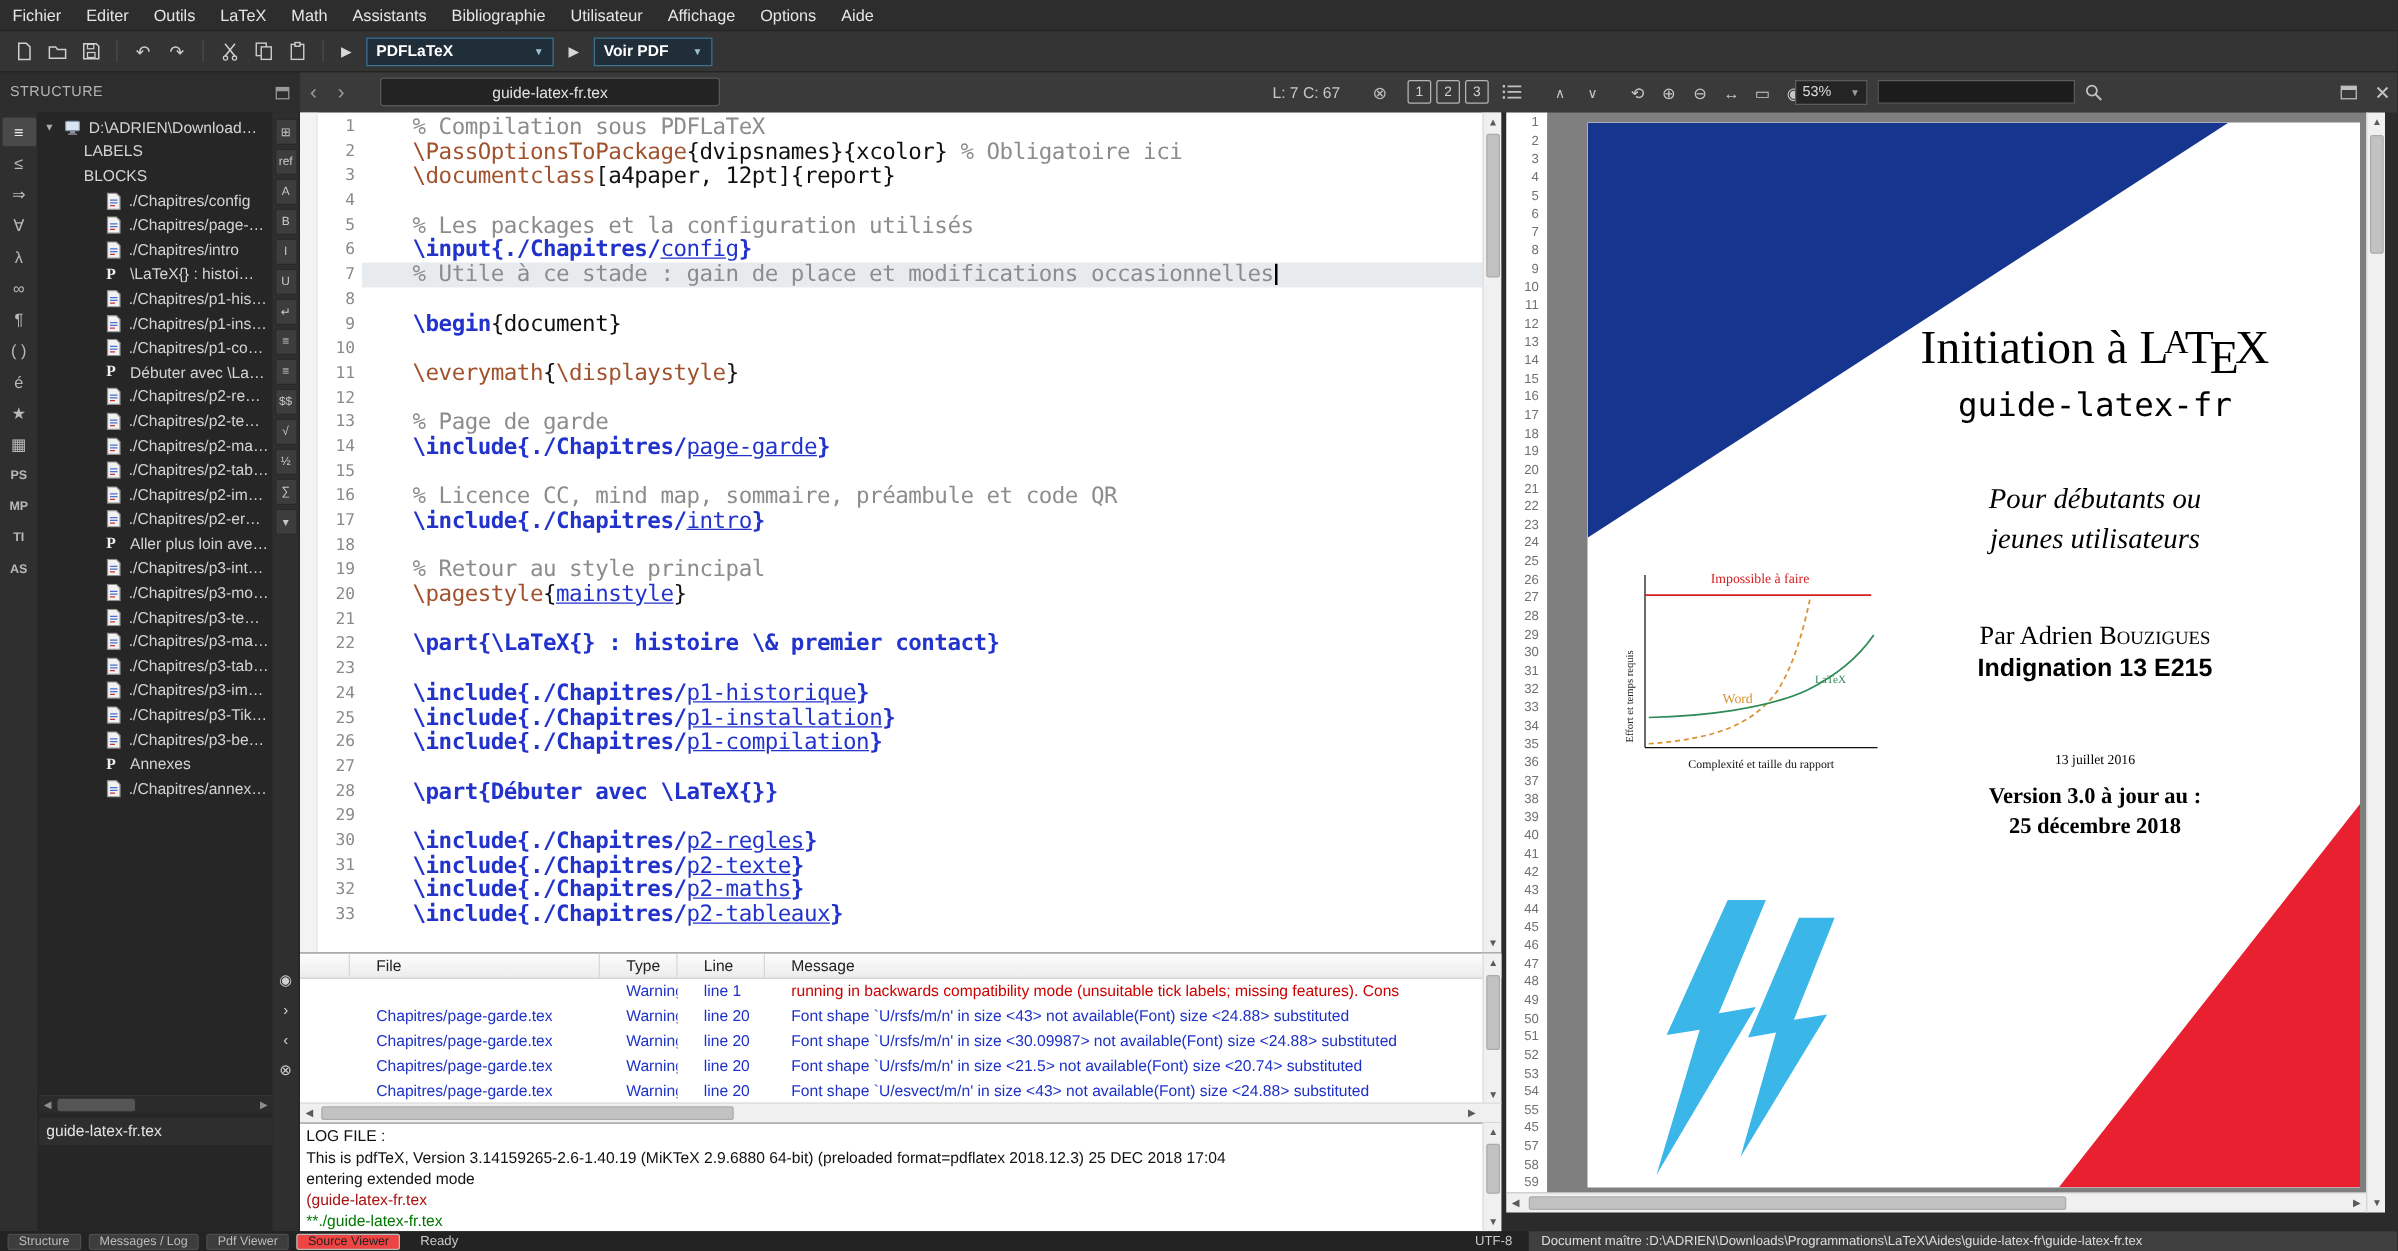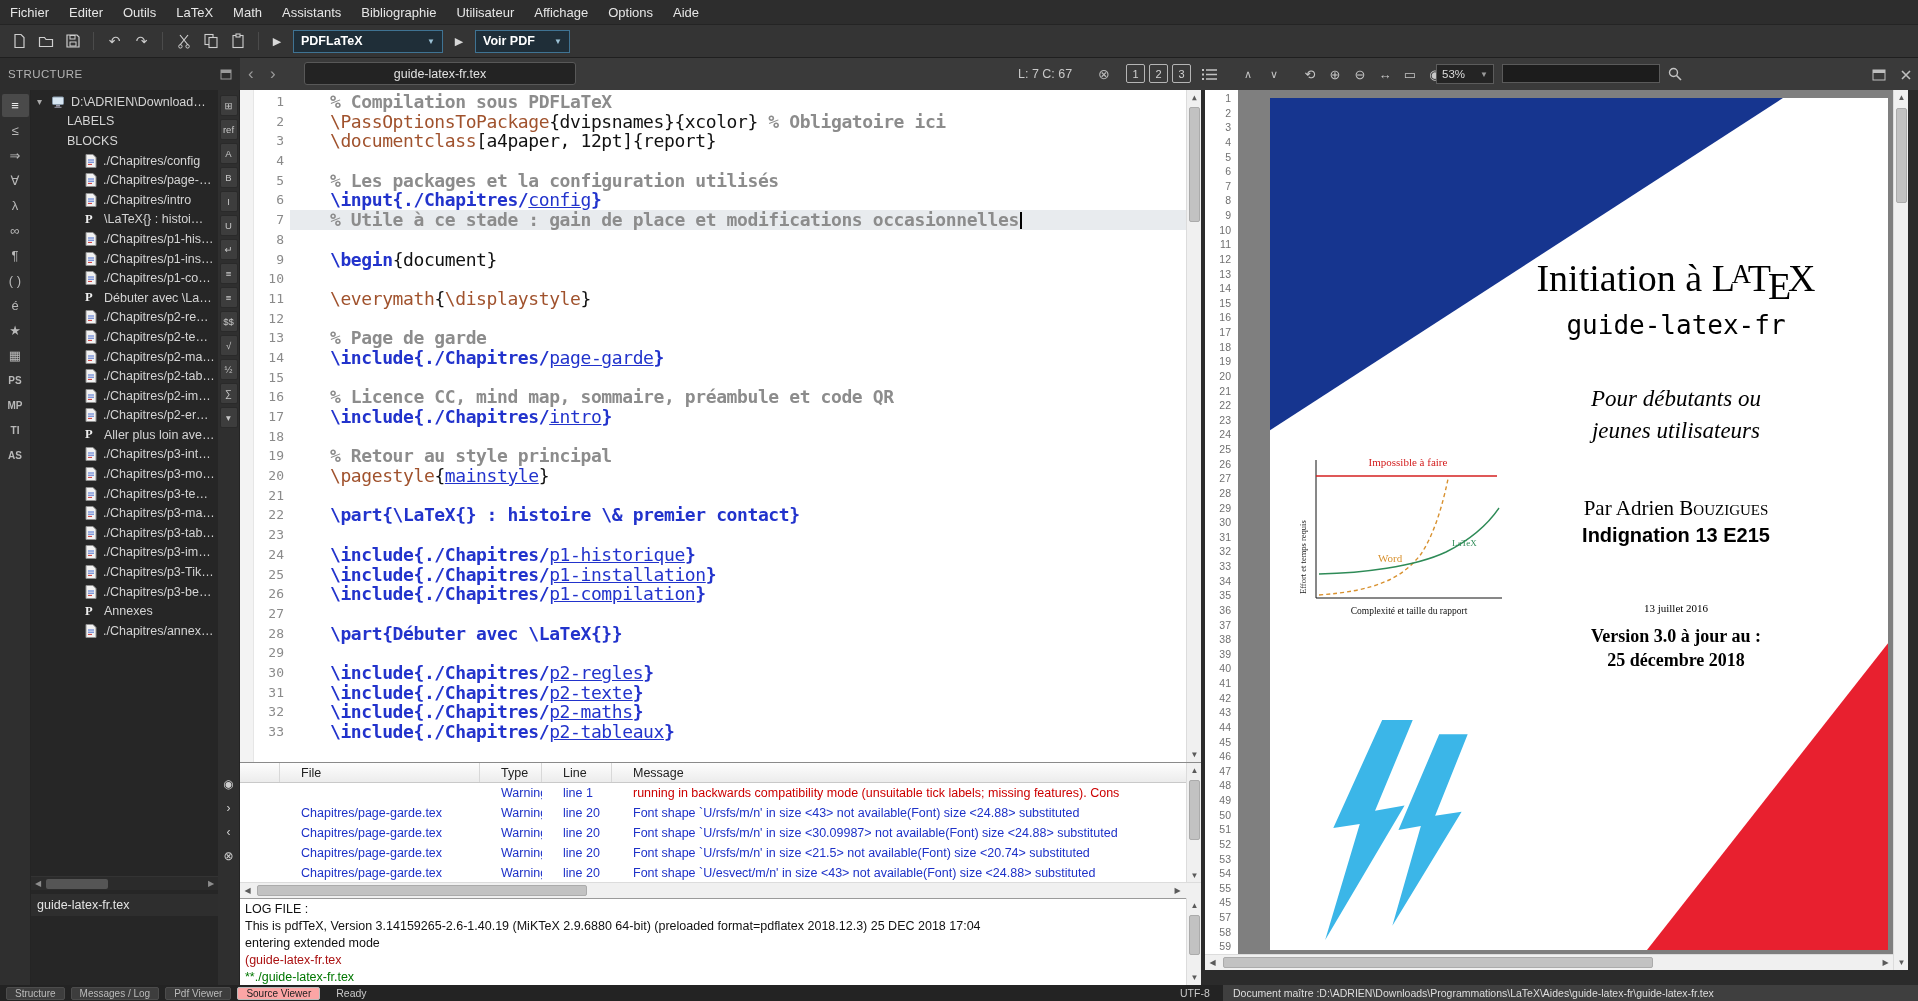--- a/index.html
+++ b/index.html
@@ -80,21 +80,21 @@
 
   
   .editor { position:absolute; left:240px; top:90px; width:961px; height:672px; background:#fff; overflow:hidden;
             font-family:"DejaVu Sans Mono",monospace; }
   .bm-margin { position:absolute; left:0; top:0; width:14px; height:100%; background:#f3f3f3; border-right:1px solid #e6e6e6; }
   .code-area { position:absolute; left:0; top:2px; width:100%; }
   .code-line { height:19.7px; white-space:pre; }
   .code-line.cur { background:linear-gradient(90deg, rgba(0,0,0,0) 50px, #e8ebee 50px); }
   .gut { display:inline-block; width:44px; margin-right:46px; text-align:right; color:#8a8a8a; font-size:13px; line-height:19.7px; vertical-align:top; }
   .code { display:inline-block; font-size:18px; line-height:19.7px; letter-spacing:-0.4px; }
-  .tc { color:#8c8c8c;font-weight:bold; }
+  .tc { color:#8c8c8c; }
   .tr { color:#a0522d; }
   .tb { color:#2233cc; font-weight:bold; }
   .tt { color:#111; }
   .tu { color:#2233cc; font-weight:normal; text-decoration:underline; }
   .caret { display:inline-block; width:2px; height:17px; background:#000; vertical-align:-3px; margin-left:1px; }
 
   
   .vsb, .hsb { position:absolute; background:#f0f0f0; }
   .vsb { width:15px; border-left:1px solid #dcdcdc; }
   .hsb { height:16px; border-top:1px solid #dcdcdc; }
@@ -136,21 +136,21 @@
   .p-v1 { top:528px; } .p-v2 { top:552px; }
   .p-v1,.p-v2 { font-family:"Liberation Serif",serif; font-size:18px; font-weight:bold; }
   .p-chart { position:absolute; left:26px; top:348px; width:214px; height:184px; }
   .p-bolt { position:absolute; left:48px; top:620px; width:165px; height:224px; }
 
   
   .statusbar { position:absolute; left:0; top:985px; width:1918px; height:16px; background:#232323; display:flex;
                align-items:center; padding-left:6px; gap:6px; color:#c9c9c9; font-size:10.5px; }
   .sbtab { height:13px; background:#3d3d3d; border:1px solid #4c4c4c; border-radius:2px; color:#bbb; padding:0 8px;
            display:flex; align-items:center; font-size:10px; }
-  .sbtab.active { background:#fca5a5; color:#222; border-color:#bbb; }
+  .sbtab.active { background:#ef4444; color:#222; border-color:#bbb; }
   .sb-ready { margin-left:10px; }
   .sb-enc { position:absolute; left:1180px; }
   .sb-master { position:absolute; left:1223px; top:0; right:0; height:16px; background:#3f3f3f; display:flex;
                align-items:center; padding-left:10px; color:#dedede; font-size:10.5px; white-space:nowrap; overflow:hidden; }
 </style>
 </head>
 <body>
 
 <div class="app">
 

